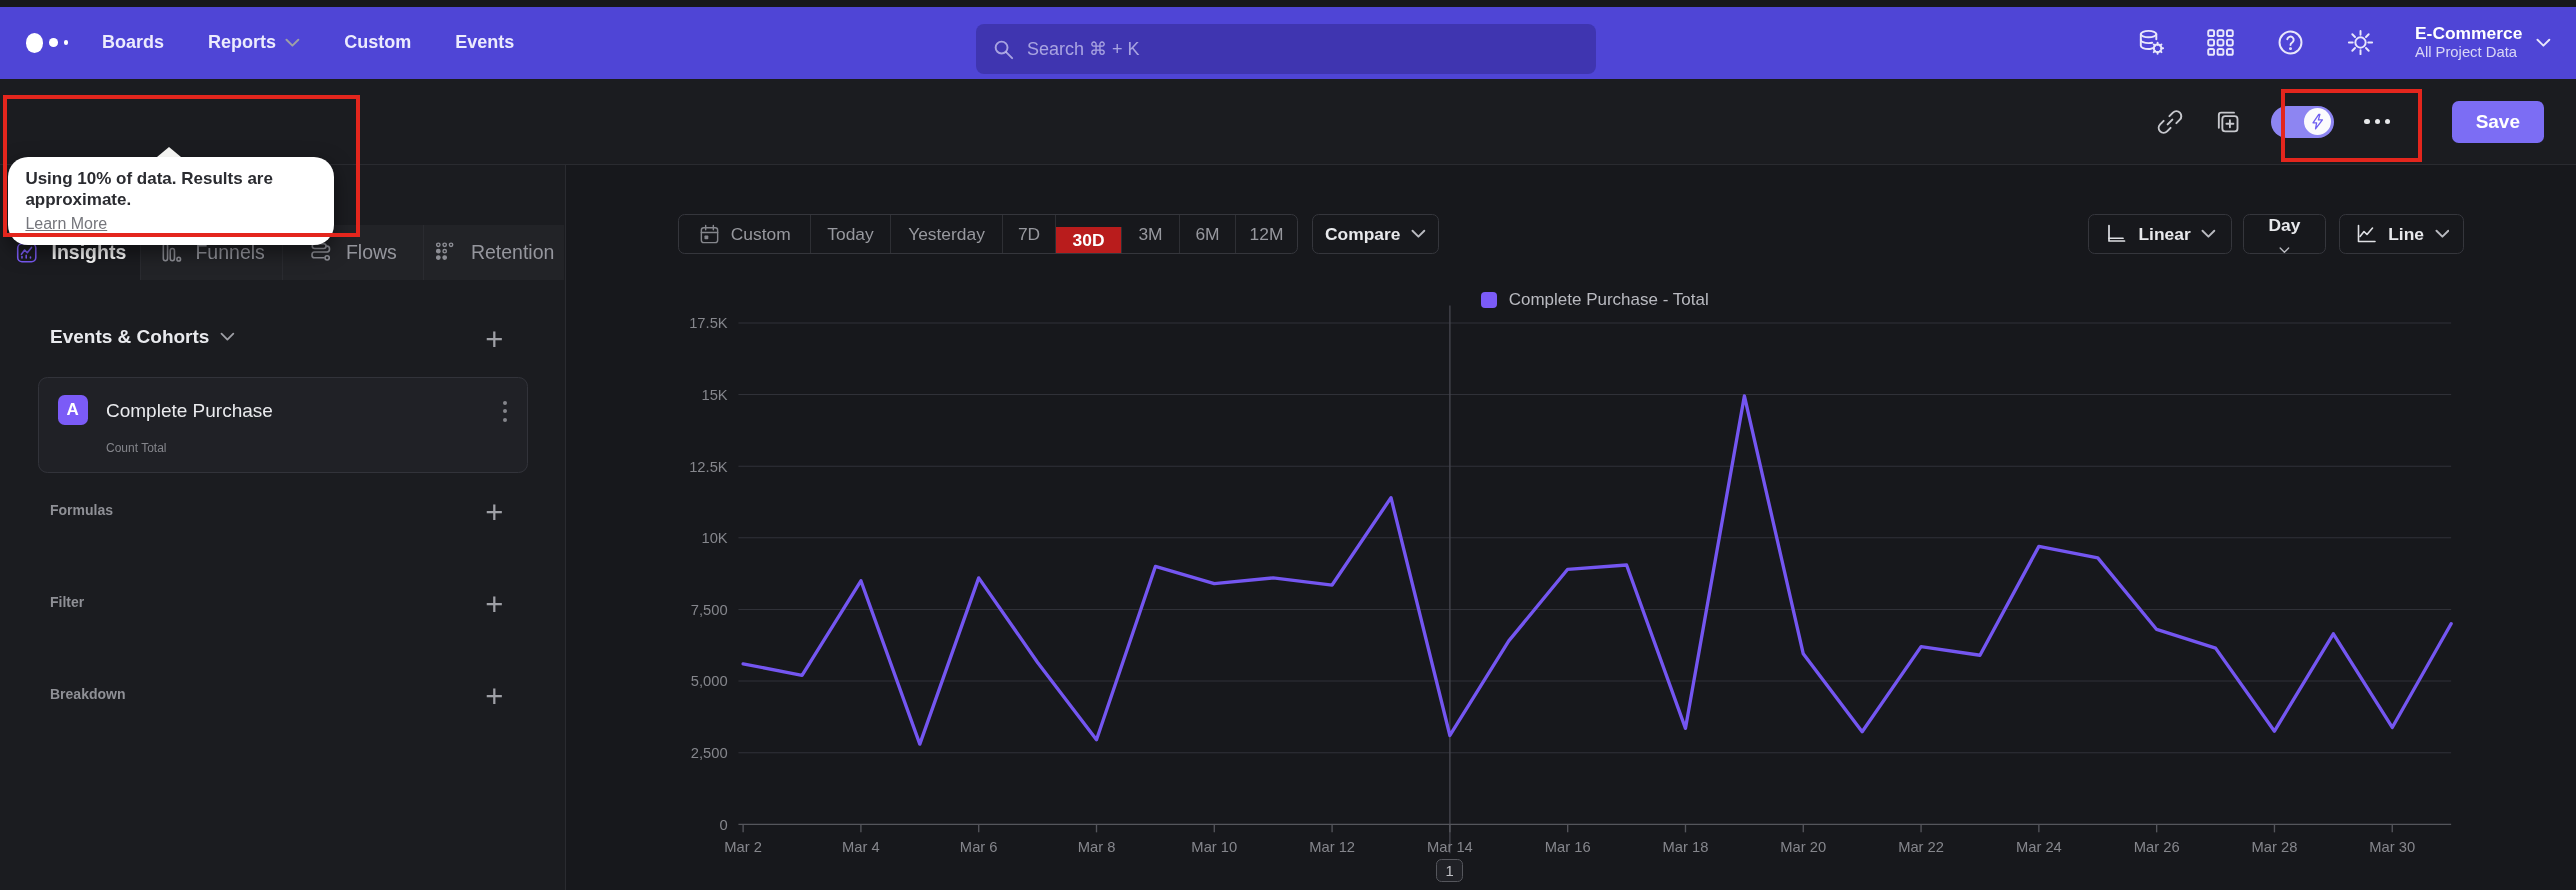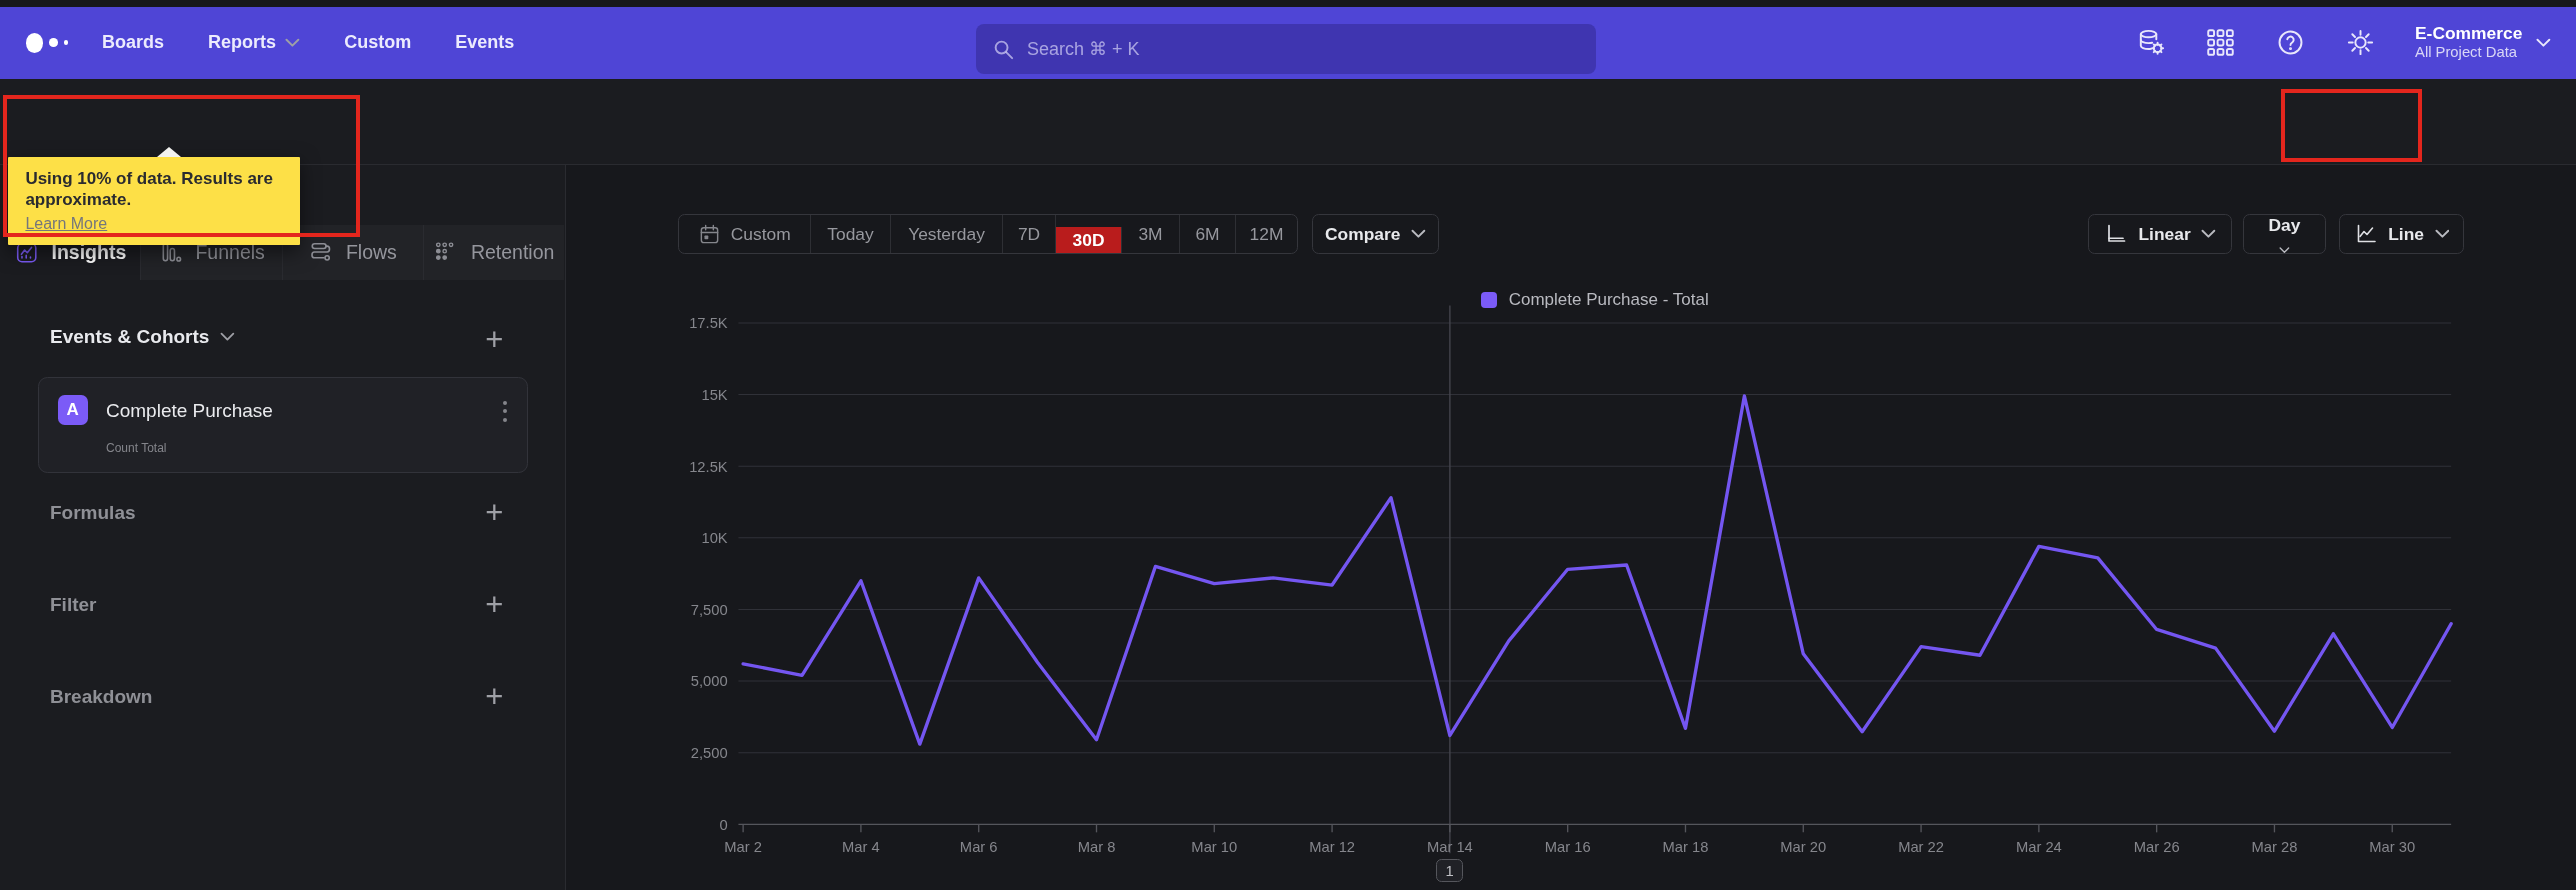--- a/index.html
+++ b/index.html
@@ -36,21 +36,21 @@
   .toggle{width:63px;height:32px;border-radius:16px;background:#8d85f2;position:relative;cursor:pointer;}
   .toggle .knob{position:absolute;right:2.7px;top:2.7px;width:27px;height:27px;border-radius:50%;background:#fbfbfd;
     display:flex;align-items:center;justify-content:center;}
   .dots-h{display:flex;gap:4.7px;cursor:pointer;padding:4px 1.3px;}
   .dots-h i{width:5.4px;height:5.4px;border-radius:50%;background:#e7e8ea;}
   .vdivider{width:1.3px;height:36px;background:#35363c;}
   .save-btn{height:42px;padding:0 24px;border-radius:6.7px;background:#7c6df4;color:#fff;font-size:19px;font-weight:700;
     display:flex;align-items:center;border:none;cursor:pointer;font-family:inherit;}
 
   
-  .tooltip{position:absolute;left:8px;top:157px;width:292px;background:#fde047;border-radius:1px;
+  .tooltip{position:absolute;left:8px;top:157px;width:326px;background:#ffffff;border-radius:20px;
     padding:10.7px 17.4px 12px 17.4px;box-sizing:border-box;z-index:30;box-shadow:0 6.7px 19px rgba(0,0,0,0.5);}
   .tooltip:before{content:"";position:absolute;top:-10px;left:149px;border-left:12.7px solid transparent;
     border-right:12.7px solid transparent;border-bottom:10.7px solid #f2f2f0;}
   .tooltip .msg{font-size:17px;font-weight:700;color:#2a2b30;line-height:1.25;}
   .tooltip .lnk{display:inline-block;margin-top:4.7px;font-size:16px;color:#75767c;text-decoration:underline;cursor:pointer;}
 
   
   .red-box{position:absolute;border:4.7px solid #e4261d;z-index:40;pointer-events:none;}
   .red-box.b1{left:2.7px;top:95px;width:349px;height:134px;}
   .red-box.b2{left:2281px;top:89px;width:133px;height:65px;}
@@ -62,21 +62,21 @@
   .tab{flex:1;display:flex;align-items:center;justify-content:center;gap:12px;font-size:19.5px;color:#95969d;
     background:#222327;border-left:1.3px solid #2a2b30;cursor:pointer;box-sizing:border-box;}
   .tab:first-child{border-left:none;}
   .tab .ticon{width:25.5px;height:25.5px;color:#8d8e95;}
   .tab.active{background:transparent;color:#ffffff;font-weight:600;}
   .tab.active .ticon{color:#7b5bf7;}
   .section-head{position:absolute;left:50px;display:flex;align-items:center;gap:10.7px;font-size:19px;font-weight:700;
     color:#e9eaee;cursor:pointer;}
   .plus-btn{position:absolute;right:56px;width:29.5px;height:29.5px;display:flex;align-items:center;justify-content:center;
     color:#9fa0a6;font-size:31px;font-weight:300;cursor:pointer;line-height:1;}
-  .sec-label{position:absolute;left:50px;font-size:19px;font-weight:700;color:#8f9096;cursor:pointer;}
+  .sec-label{position:absolute;left:50px;font-size:14px;font-weight:700;color:#8f9096;cursor:pointer;}
   .event-card{position:absolute;left:38px;top:212px;width:490px;height:96px;background:#202126;
     border:1.3px solid #32333a;border-radius:9.4px;box-sizing:border-box;cursor:pointer;}
   .card-badge{position:absolute;left:19px;top:17.4px;width:29.5px;height:29.5px;border-radius:6.7px;background:#7b5bf7;
     color:#fff;font-size:17px;font-weight:700;display:flex;align-items:center;justify-content:center;}
   .card-title{position:absolute;left:67px;top:22px;font-size:19px;color:#eaebee;}
   .card-metric{position:absolute;left:67px;top:63px;font-size:12px;color:#84858b;cursor:pointer;}
   .kebab{position:absolute;right:17.4px;top:20px;display:flex;flex-direction:column;gap:4.7px;padding:2.7px;cursor:pointer;}
   .kebab i{width:4px;height:4px;border-radius:50%;background:#84858b;}
   .chev{width:14.8px;height:9.4px;color:#9fa0a6;}
 
@@ -171,20 +171,46 @@
           <div class="pscope">All Project Data</div>
         </div>
         <svg class="chev" viewBox="0 0 20 12" fill="none" stroke="#e9e7fb" stroke-width="2.6" stroke-linecap="round" stroke-linejoin="round">
             <path d="M2 2 L10 10 L18 2"></path>
           </svg>
       </div>
     </div>
   </div>
 
   <div class="header-bar">
+    <div class="header-actions">
+      <svg class="hact-icon" viewBox="0 0 48 48" fill="none" stroke="currentColor" stroke-width="3.4" stroke-linecap="round" stroke-linejoin="round">
+        <path d="M20 28 L28 20"></path>
+          <path d="M23 14 l6-6 a8.4 8.4 0 0 1 11.9 11.9 l-6 6"></path>
+          <path d="M25 34 l-6 6 A8.4 8.4 0 0 1 7.1 28.1 l6-6"></path>
+      </svg>
+      <svg class="hact-icon" viewBox="0 0 48 48" fill="none" stroke="currentColor" stroke-width="3.2" stroke-linecap="round" stroke-linejoin="round">
+        <path d="M10 34 V12 a4 4 0 0 1 4-4 h22"></path>
+          <rect x="16" y="14" width="26" height="26" rx="5"></rect>
+          <path d="M29 21 v12 M23 27 h12"></path>
+      </svg>
+      <div class="toggle">
+        <div class="knob">
+          <svg width="17.4" height="17.4" viewBox="0 0 24 24">
+            <path d="M13.5 2 L5.5 13.5 h5 L9 22 L18.5 9.5 h-5.5 L15 2 Z" fill="none" stroke="#6e5ef0" stroke-width="1.8" stroke-linejoin="round"></path>
+          </svg>
+        </div>
+      </div>
+      <div class="dots-h">
+          <i></i>
+          <i></i>
+          <i></i>
+        </div>
+      <div class="vdivider"></div>
+      <button class="save-btn">Save</button>
+    </div>
   </div>
 
   <div class="tooltip">
     <div class="msg">Using 10% of data. Results are approximate.</div>
     <span class="lnk">Learn More</span>
   </div>
 
   <div class="red-box b1"></div>
   <div class="red-box b2"></div>
 

